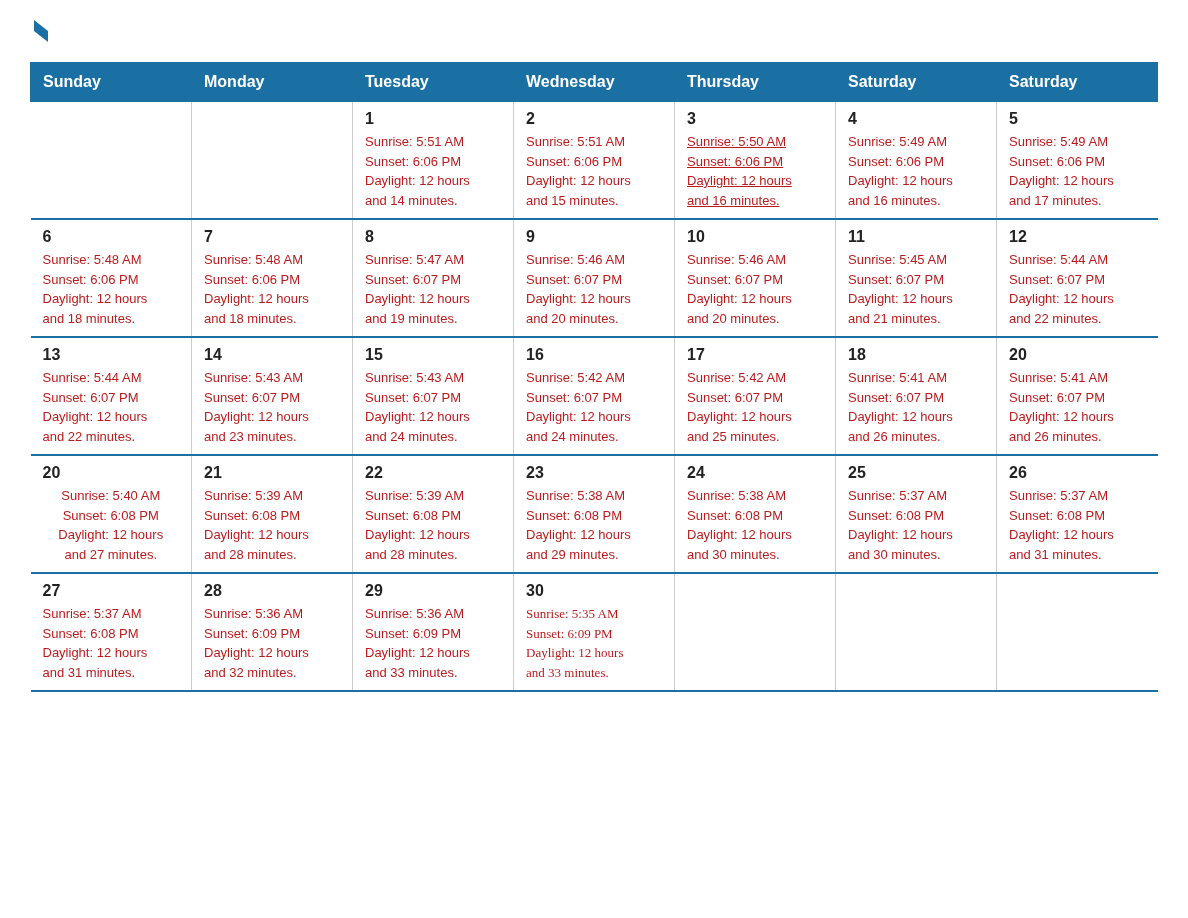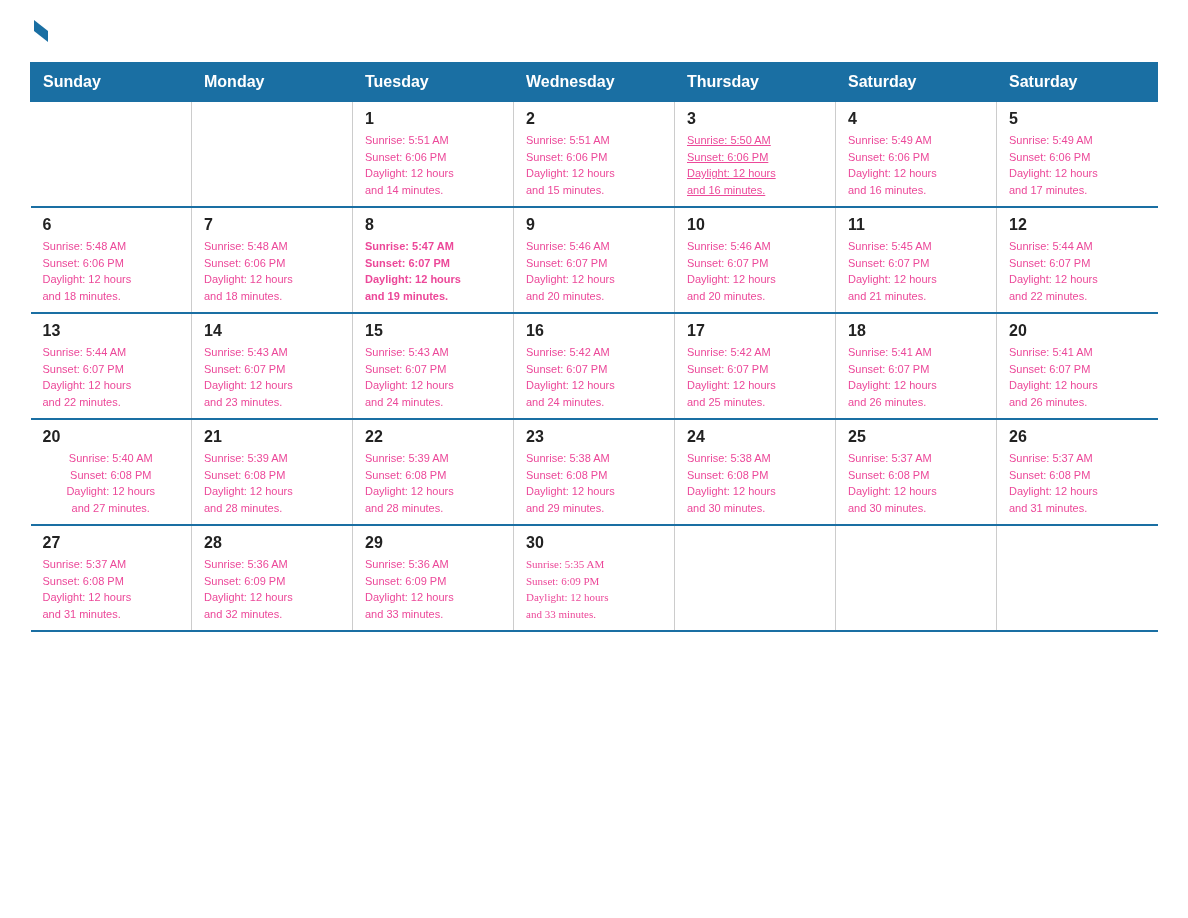--- a/index.html
+++ b/index.html
@@ -79,22 +79,22 @@
       border-right: none;
     }
     .day-number {
       font-size: 16px;
       font-weight: bold;
       color: #222;
       display: block;
       margin-bottom: 4px;
     }
     .day-info {
-      color: #ec4899;
-      font-size: 11px;
+      color: #b91c1c;
+      font-size: 13px;
       line-height: 1.5;
     }
     .empty-cell {
       background: #fff;
     }
   </style>
 </head>
 <body>
 
 <div class="header">
@@ -176,21 +176,21 @@
         </td>
         <td>
           <span class="day-number">7</span>
           <div class="day-info" style="white-space: pre-line;">Sunrise: 5:48 AM
 Sunset: 6:06 PM
 Daylight: 12 hours
 and 18 minutes.</div>
         </td>
         <td>
           <span class="day-number">8</span>
-          <div class="day-info" style="white-space: pre-line; font-weight: bold;">Sunrise: 5:47 AM
+          <div class="day-info" style="white-space: pre-line;">Sunrise: 5:47 AM
 Sunset: 6:07 PM
 Daylight: 12 hours
 and 19 minutes.</div>
         </td>
         <td>
           <span class="day-number">9</span>
           <div class="day-info" style="white-space: pre-line;">Sunrise: 5:46 AM
 Sunset: 6:07 PM
 Daylight: 12 hours
 and 20 minutes.</div>

